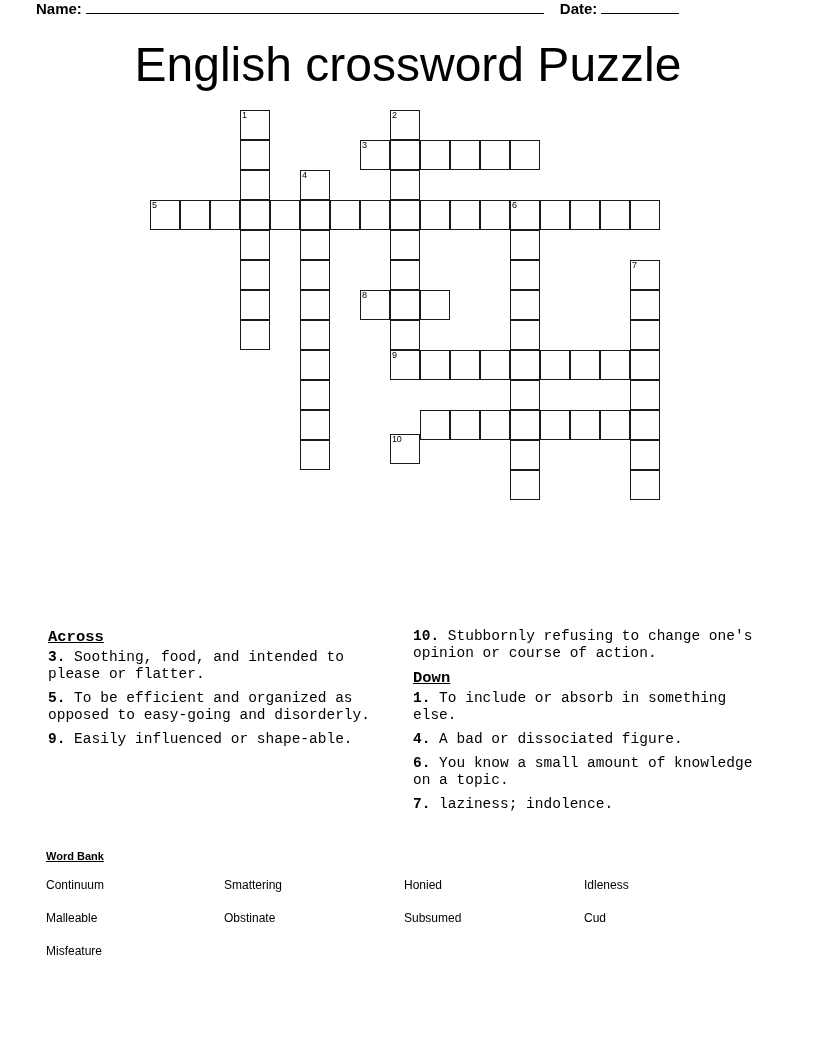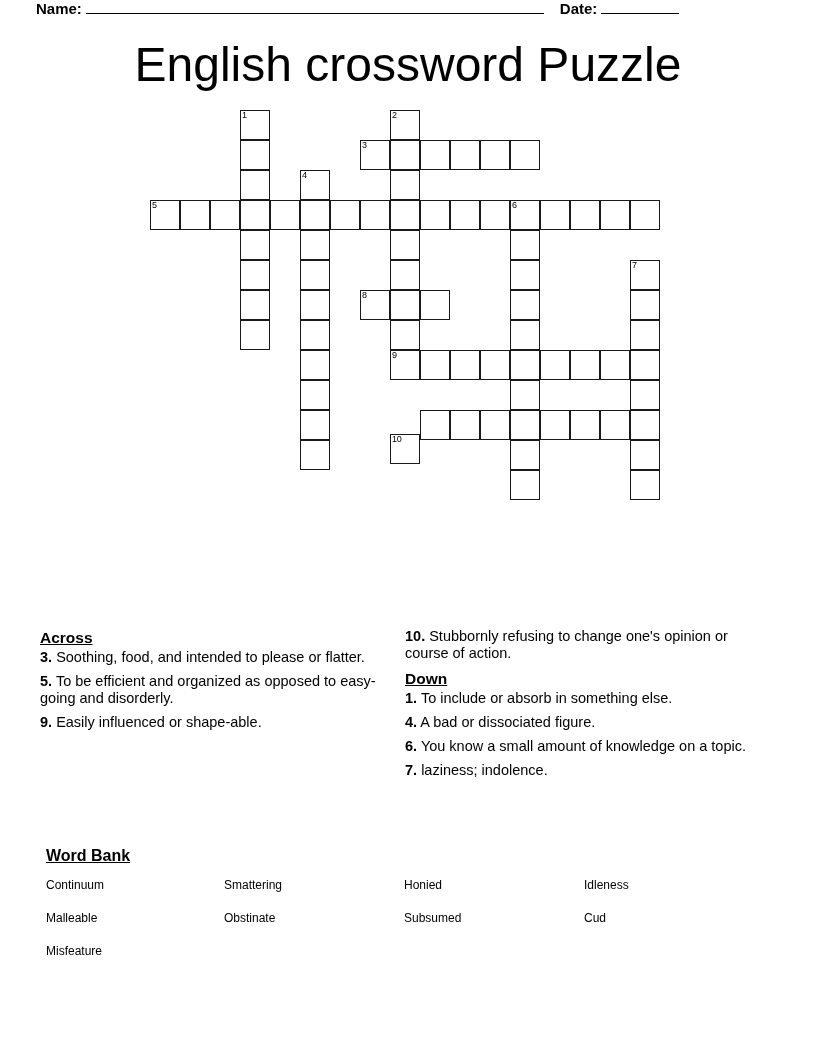--- a/index.html
+++ b/index.html
@@ -82,24 +82,25 @@
     font-size: 9px;
     line-height: 10px;
     font-family: "Liberation Sans", sans-serif;
     color: #000;
     letter-spacing: -0.3px;
   }
 
   
   #clues {
     position: absolute;
-    left: 40px;
+    left: 48px;
     top: 628px;
     width: 724px;
     height: 215px;
+    font-family: Liberation Mono, monospace;
   }
   .clue-col {
     position: absolute;
     top: 0;
     width: 345px;
   }
   .clue-col.left  { left: 0px; }
   .clue-col.right { left: 365px; }
 
   .clue-heading {
@@ -117,21 +118,21 @@
   .clue .cnum-b { font-weight: bold; }
 
   
   #word-bank {
     position: absolute;
     left: 46px;
     top: 845px;
     width: 724px;
   }
   .wb-heading {
-    font-size: 16px;
+    font-size: 11px;
     font-weight: bold;
     text-decoration: underline;
     line-height: 22px;
     margin-bottom: 4px;
   }
   .wb-grid {
     display: grid;
     grid-template-columns: 178px 180px 180px 180px;
     row-gap: 5px;
   }

